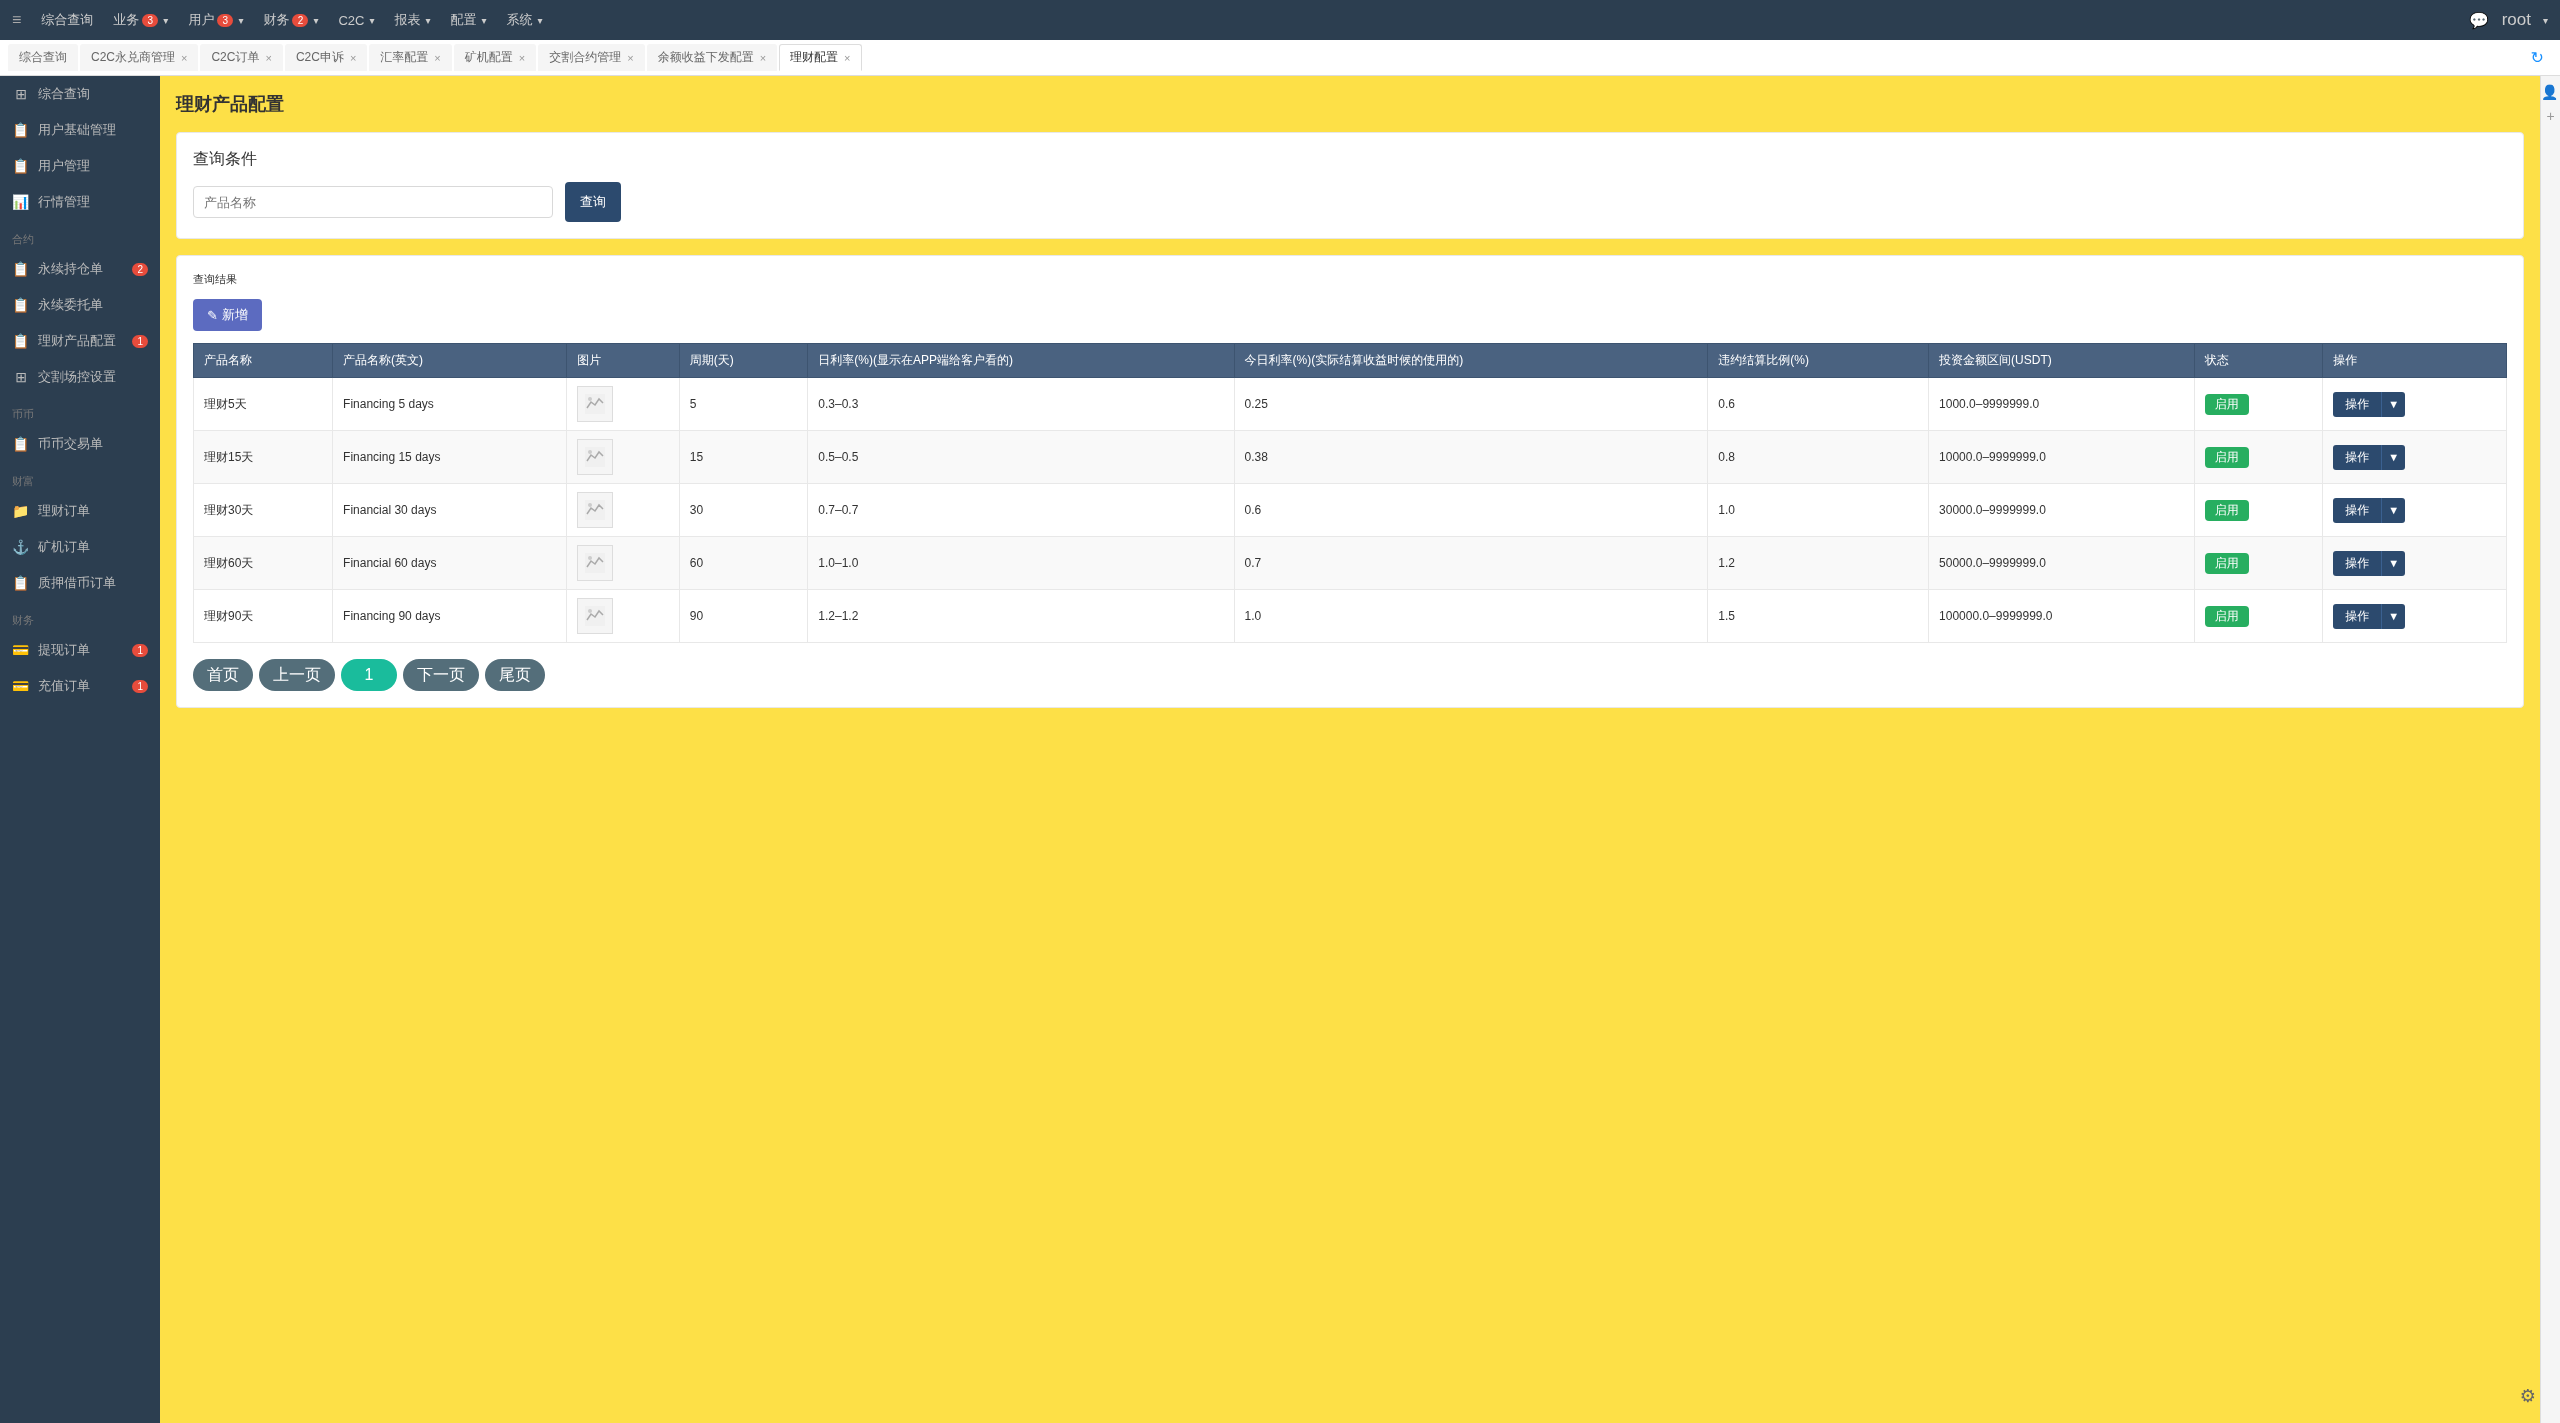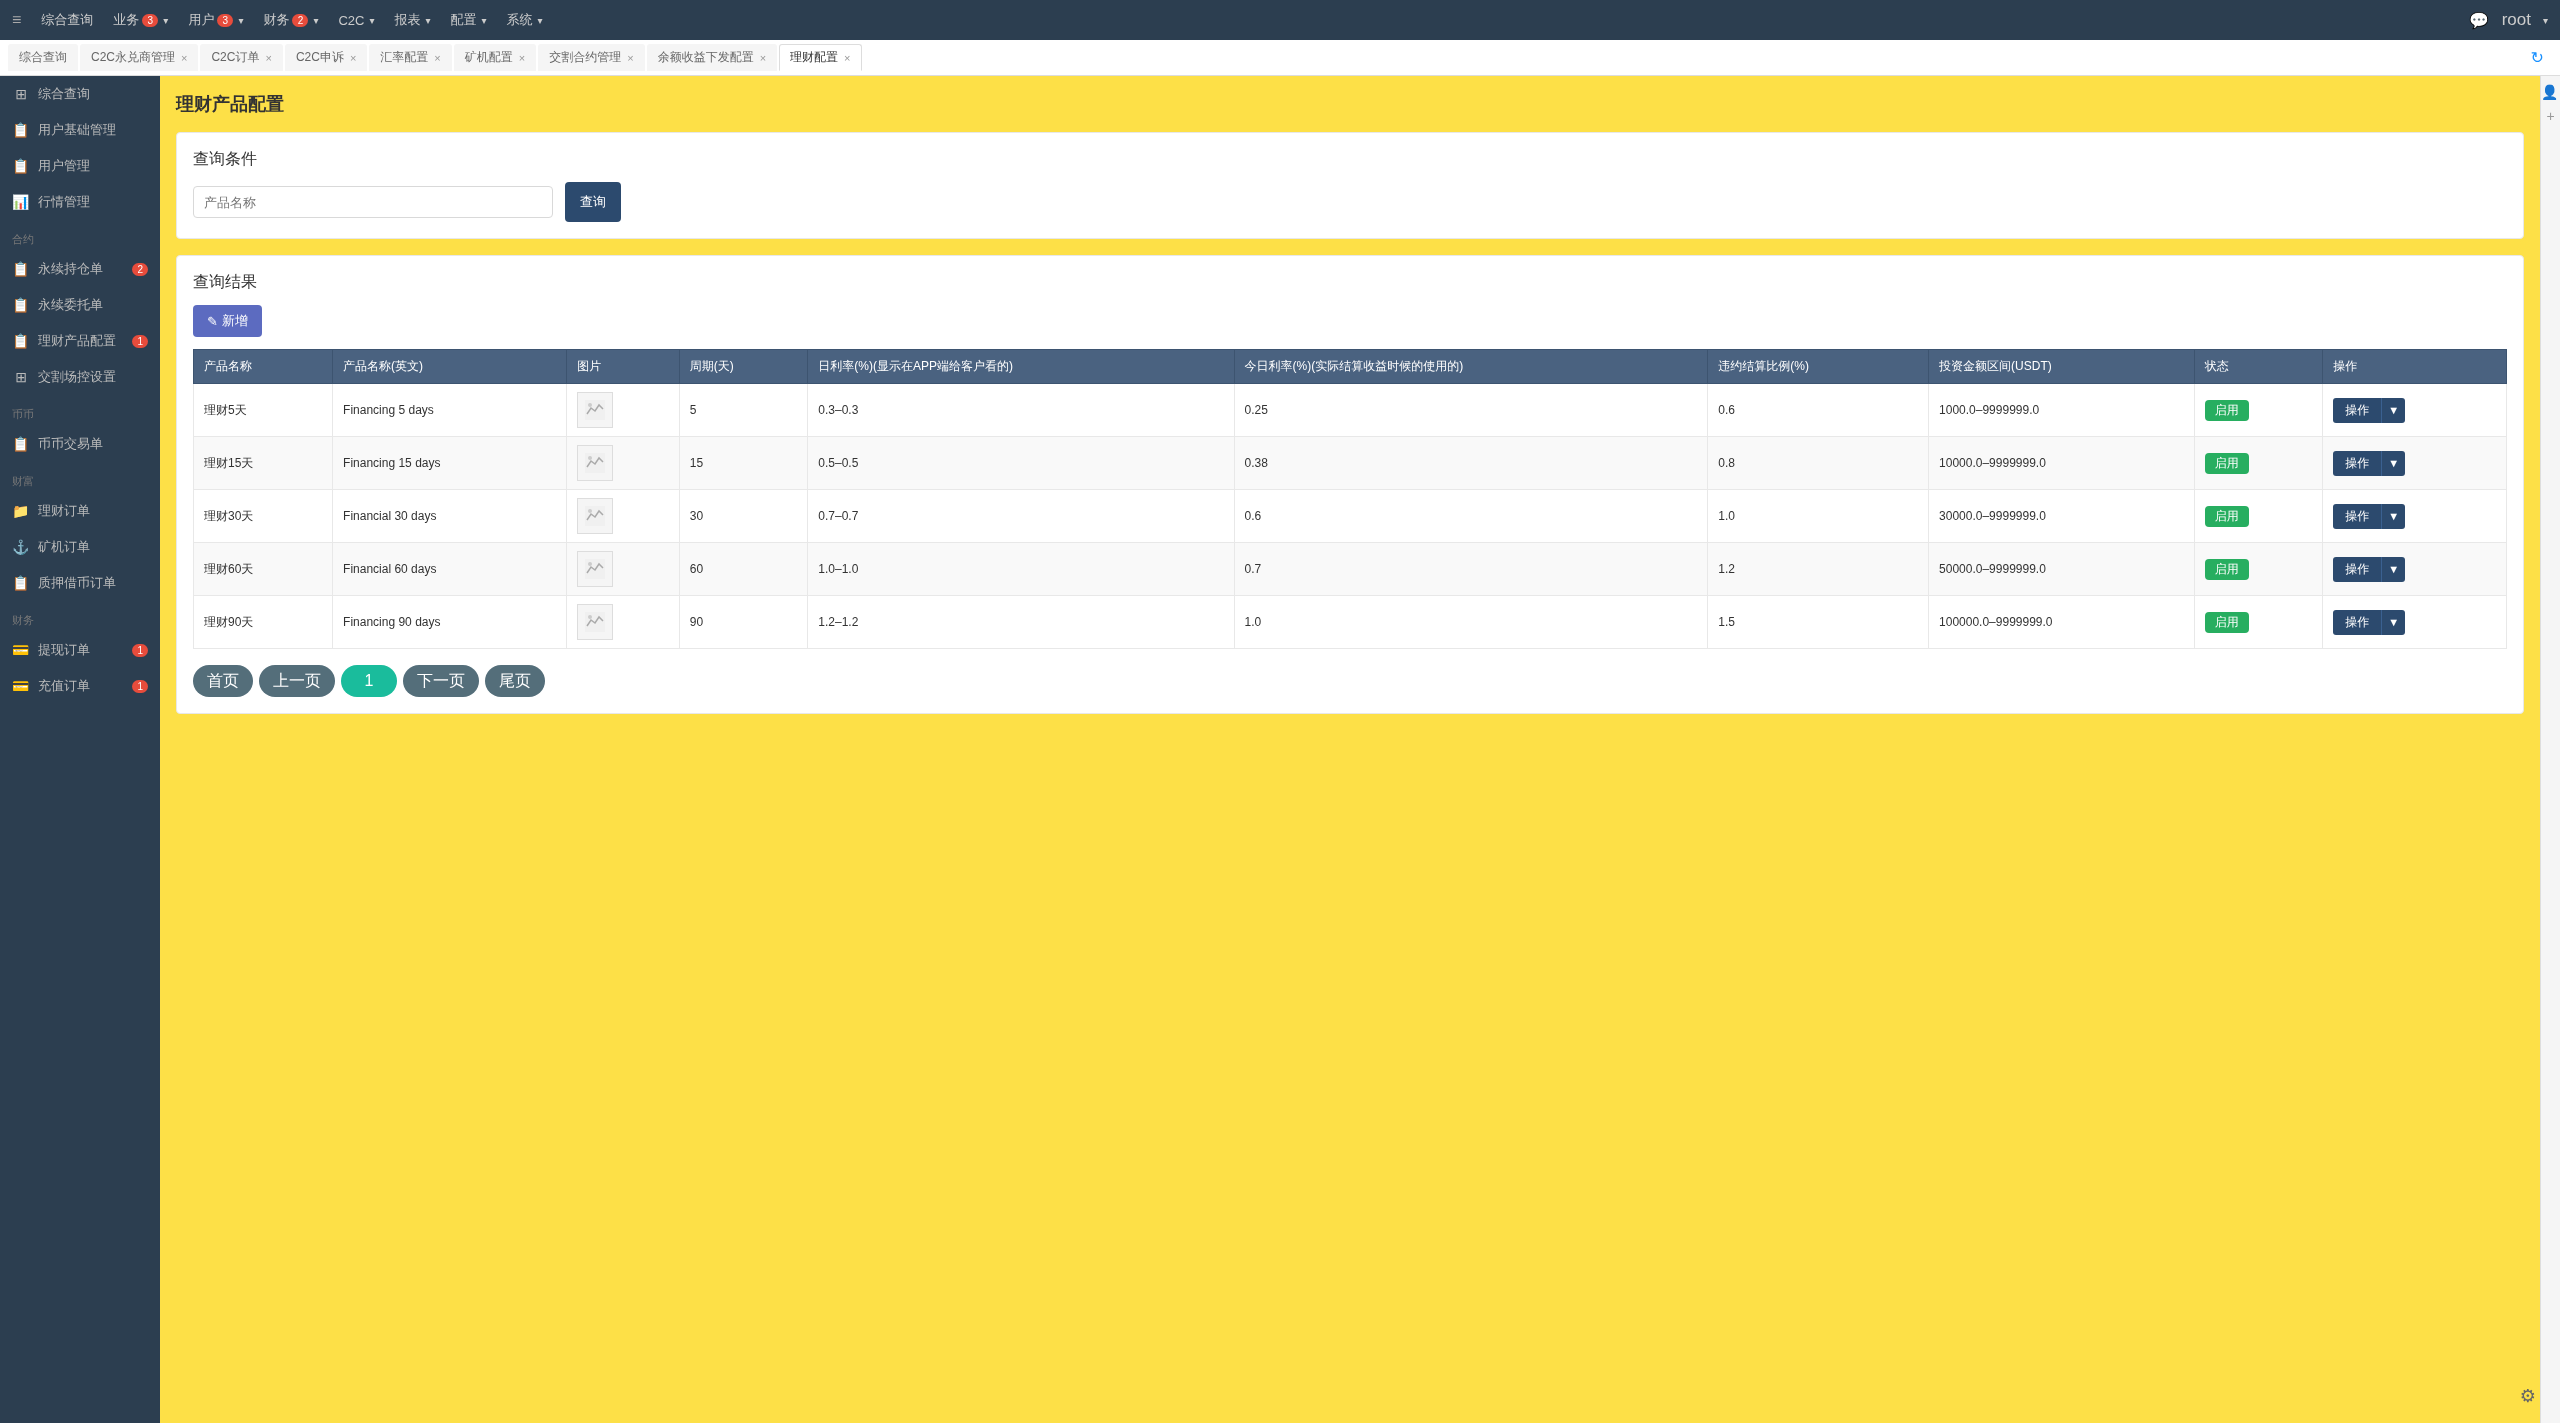--- a/index.html
+++ b/index.html
@@ -125,21 +125,21 @@
       outline: none;
     }
 
     .btn-primary {
       background: #2c4a6e; color: #fff; border: none;
       padding: 0 15px; height: 40px; border-radius: 4px;
       cursor: pointer; font-size: 13px;
     }
 
     
-    .results-header { font-size: 16px; color: #333; margin-bottom: 12px; font-weight: 500; }
+    .results-header { font-size: 11px; color: #333; margin-bottom: 12px; font-weight: 500; }
 
     .btn-add {
       background: #5c6bc0; color: #fff; border: none;
       padding: 0 14px; height: 32px; border-radius: 4px;
       cursor: pointer; font-size: 13px; display: inline-flex; align-items: center; gap: 4px;
       margin-bottom: 12px;
     }
 
     
     .data-table {

